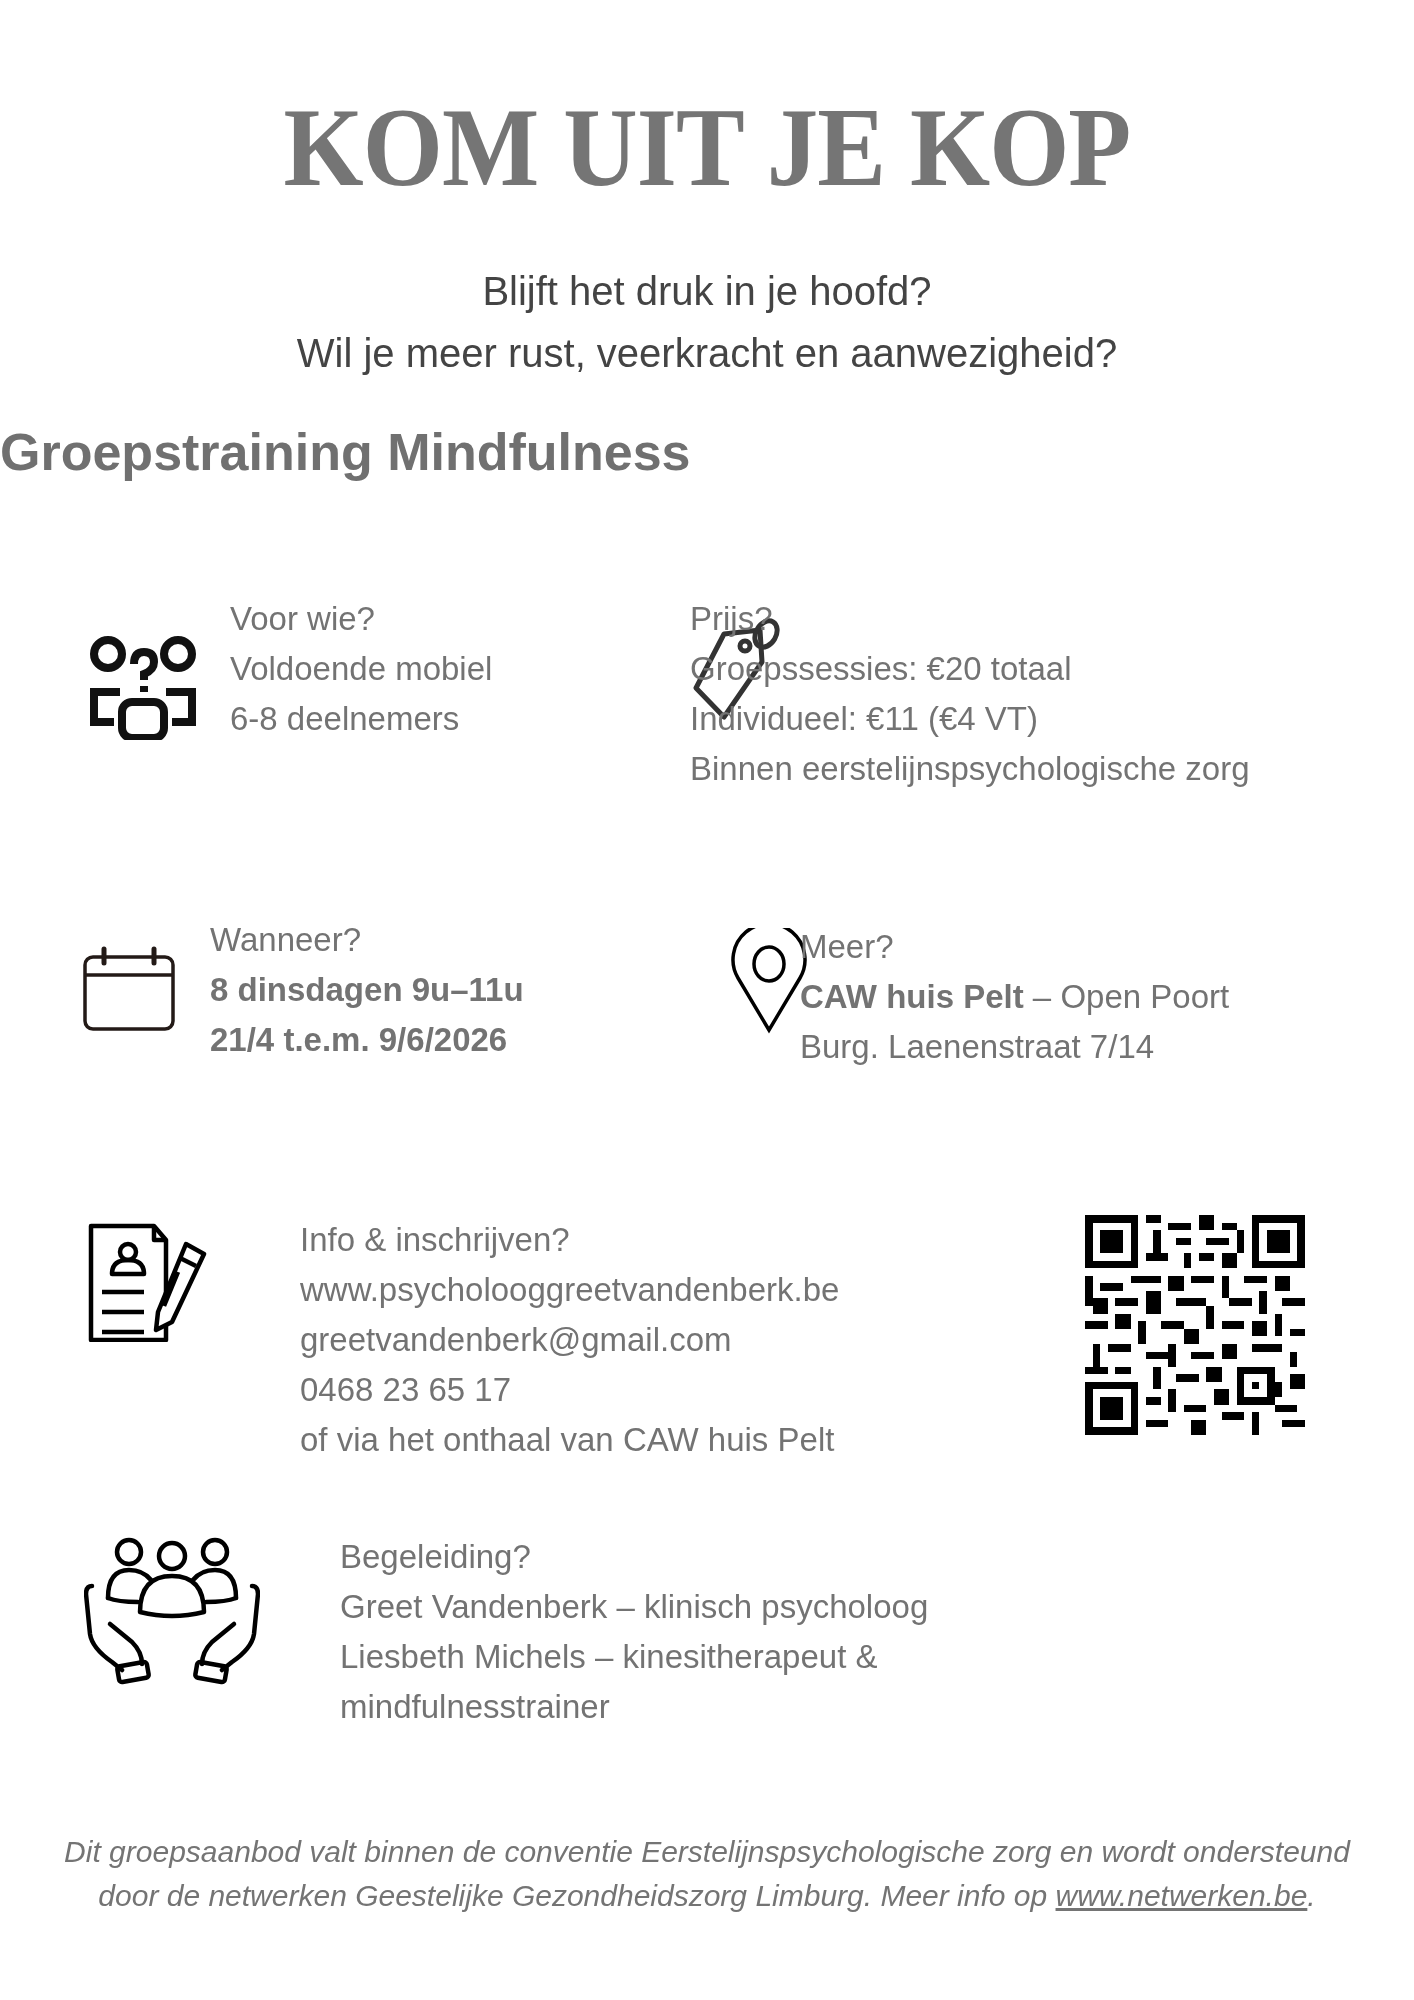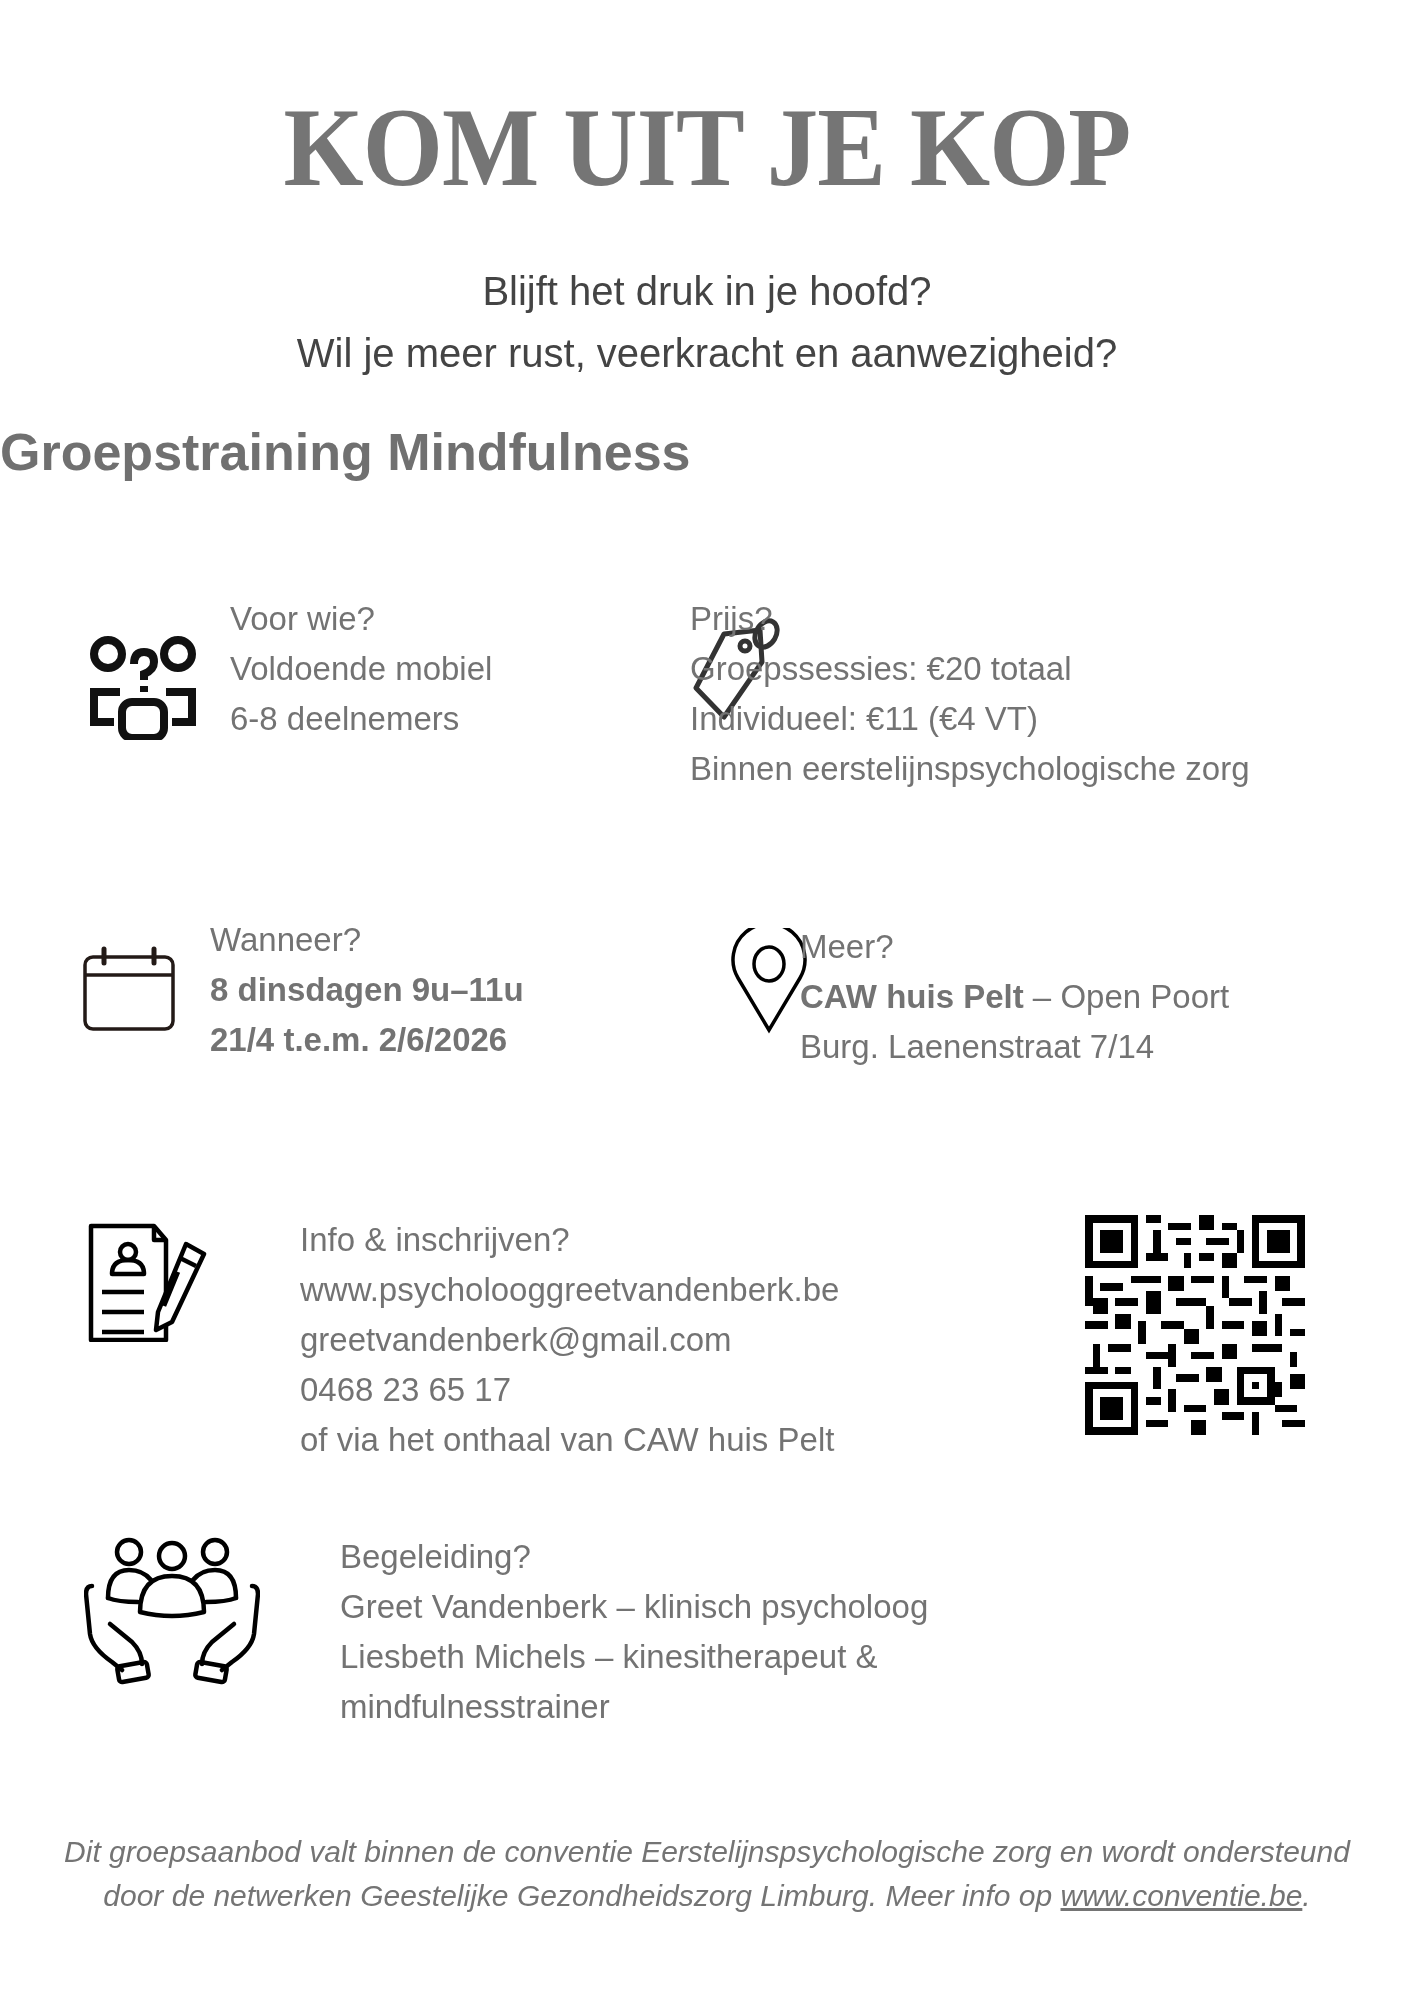--- a/index.html
+++ b/index.html
@@ -68,21 +68,21 @@
   <svg width="94" height="86" viewBox="0 0 94 86" fill="none" stroke="#231a17" stroke-width="3.5">
     <rect x="3" y="12" width="88" height="72" rx="8"></rect>
     <line x1="3" y1="30" x2="91" y2="30"></line>
     <line x1="22" y1="4" x2="22" y2="18" stroke-width="5" stroke-linecap="round"></line>
     <line x1="72" y1="4" x2="72" y2="18" stroke-width="5" stroke-linecap="round"></line>
   </svg>
 </div>
 <div class="abs block" style="left:210px; width:400px; top:915px;">
   <div>Wanneer?</div>
   <div class="b">8 dinsdagen 9u–11u</div>
-  <div class="b">21/4 t.e.m. 2/6/2026</div>
+  <div class="b">21/4 t.e.m. 9/6/2026</div>
 </div>
 
 <div class="icon" style="left:730px; top:928px; width:78px; height:106px;">
   <svg width="78" height="106" viewBox="0 0 78 106" fill="none" stroke="#000" stroke-width="3.5">
     <path d="M39 102 L8 50 A36 36 0 1 1 70 50 Z"></path>
     <ellipse cx="39" cy="36" rx="15" ry="17"></ellipse>
   </svg>
 </div>
 <div class="abs block" style="left:800px; width:560px; top:922px;">
   <div>Meer?</div>
@@ -212,14 +212,14 @@
   </svg>
 </div>
 <div class="abs block" style="left:340px; width:760px; top:1532px;">
   <div>Begeleiding?</div>
   <div>Greet Vandenberk – klinisch psycholoog</div>
   <div>Liesbeth Michels – kinesitherapeut &amp;</div>
   <div>mindfulnesstrainer</div>
 </div>
 
 <div class="abs footer">
-  <span>Dit groepsaanbod valt binnen de conventie Eerstelijnspsychologische zorg en wordt ondersteund door de netwerken Geestelijke Gezondheidszorg Limburg. Meer info op </span><a>www.conventie.be</a><span>.</span>
+  <span>Dit groepsaanbod valt binnen de conventie Eerstelijnspsychologische zorg en wordt ondersteund door de netwerken Geestelijke Gezondheidszorg Limburg. Meer info op </span><a>www.netwerken.be</a><span>.</span>
 </div>
 
 </body></html>

